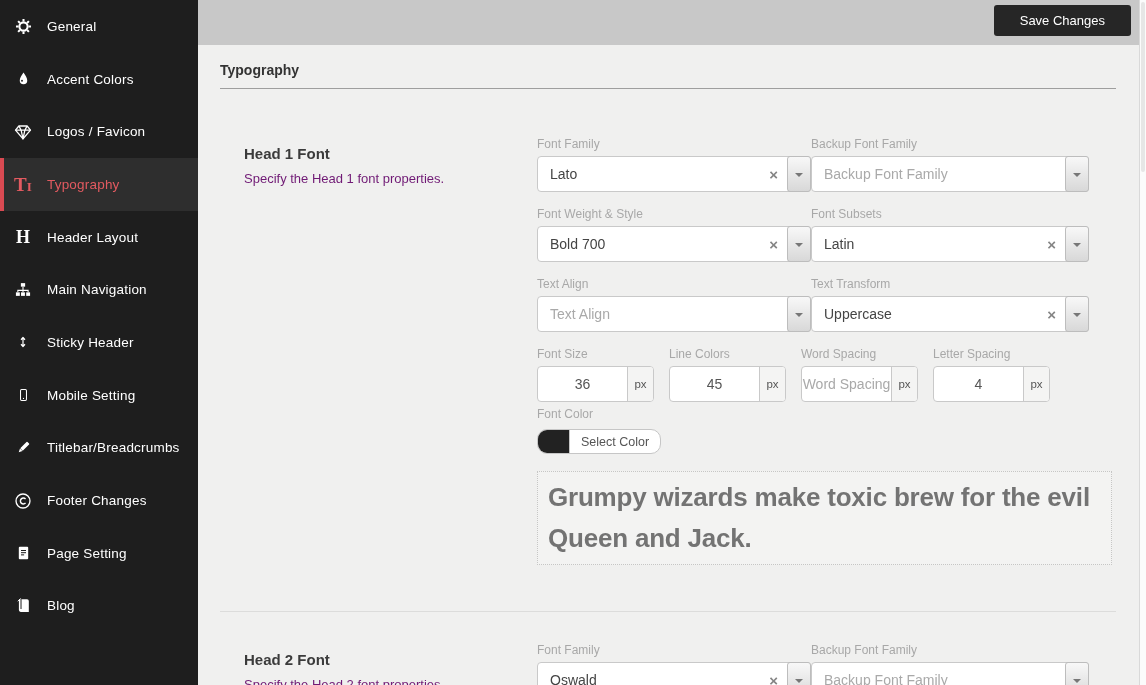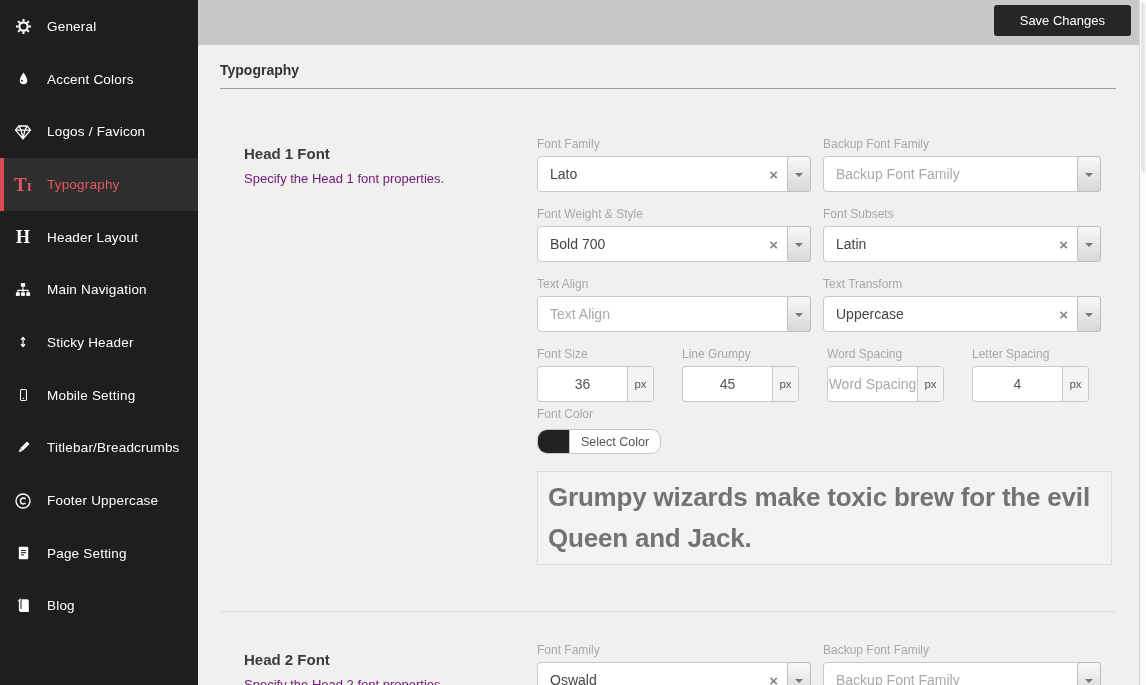--- a/index.html
+++ b/index.html
@@ -36,23 +36,23 @@
   .page-title { margin-top:17px; font-size:14px; font-weight:bold; color:#333;
                 padding-bottom:10px; border-bottom:1px solid #9e9e9e; }
 
   .section { display:flex; margin-top:48px; }
   .section.head2 { margin-top:31px; }
   .section-info { width:317px; padding:8px 30px 0 24px; flex:none; }
   .section-info h3 { font-size:15px; color:#3b3b3b; margin-bottom:9px; font-weight:bold; }
   .section-info p { font-size:13px; color:#701a75; }
   .fields { width:575px; flex:none; }
 
-  .frow { display:flex; gap:12px; margin-top:15px; }
+  .frow { display:flex; gap:0; margin-top:15px; }
   .frow.first { margin-top:0; }
-  .frow.nums { gap:28px;align-items:flex-end; }
+  .frow.nums { gap:15px;align-items:flex-end; }
   .fld.w1 { width:274px; } .fld.w2 { width:278px; }
   .flabel { font-size:12px; color:#a8a8a8; margin-bottom:5px; white-space:nowrap; }
 
   .sel { position:relative; height:36px; background:#fff; border:1px solid #c9c9c9;
          border-radius:4px; display:flex; align-items:center; padding:0 58px 0 12px;
          font-size:14px; color:#444; cursor:pointer; }
   .sel.placeholder .sel-text { color:#a9a9a9; }
   .sel-text { white-space:nowrap; overflow:hidden; }
   .clear { position:absolute; right:32px; top:50%; transform:translateY(-50%);
            color:#858585; font-size:15px; font-weight:bold; line-height:1; cursor:pointer; }
@@ -189,21 +189,21 @@
     <span class="lbl">Titlebar/Breadcrumbs</span>
   </div>
 
   <div class="side-item">
     <span class="icon">
       <svg width="18" height="18" viewBox="0 0 24 24">
           <circle cx="12" cy="12" r="9.3" fill="none" stroke="currentColor" stroke-width="1.8"></circle>
           <path d="M15.4 9.2a4 4 0 1 0 0 5.6" fill="none" stroke="currentColor" stroke-width="1.9"></path>
         </svg>
     </span>
-    <span class="lbl">Footer Uppercase</span>
+    <span class="lbl">Footer Changes</span>
   </div>
 
   <div class="side-item">
     <span class="icon">
       <svg width="15" height="18" viewBox="0 0 24 24">
           <rect x="4.5" y="2" width="15" height="20" rx="1.5" fill="currentColor"></rect>
           <g stroke="#1e1e1e" stroke-width="1.6">
             <path d="M8 8h8M8 11.5h8M8 15h5"></path>
           </g>
         </svg>
@@ -296,21 +296,21 @@
 
       <div class="frow nums">
         <div class="numfld">
           <div class="flabel">Font Size</div>
           <div class="numgrp">
             <input value="36" style="">
             <span class="unit">px</span>
           </div>
         </div>
         <div class="numfld">
-          <div class="flabel">Line Grumpy</div>
+          <div class="flabel">Line Colors</div>
           <div class="numgrp">
             <input value="45" style="">
             <span class="unit">px</span>
           </div>
         </div>
         <div class="numfld">
           <div class="flabel">Word Spacing</div>
           <div class="numgrp">
             <input placeholder="Word Spacing" style="">
             <span class="unit">px</span>

